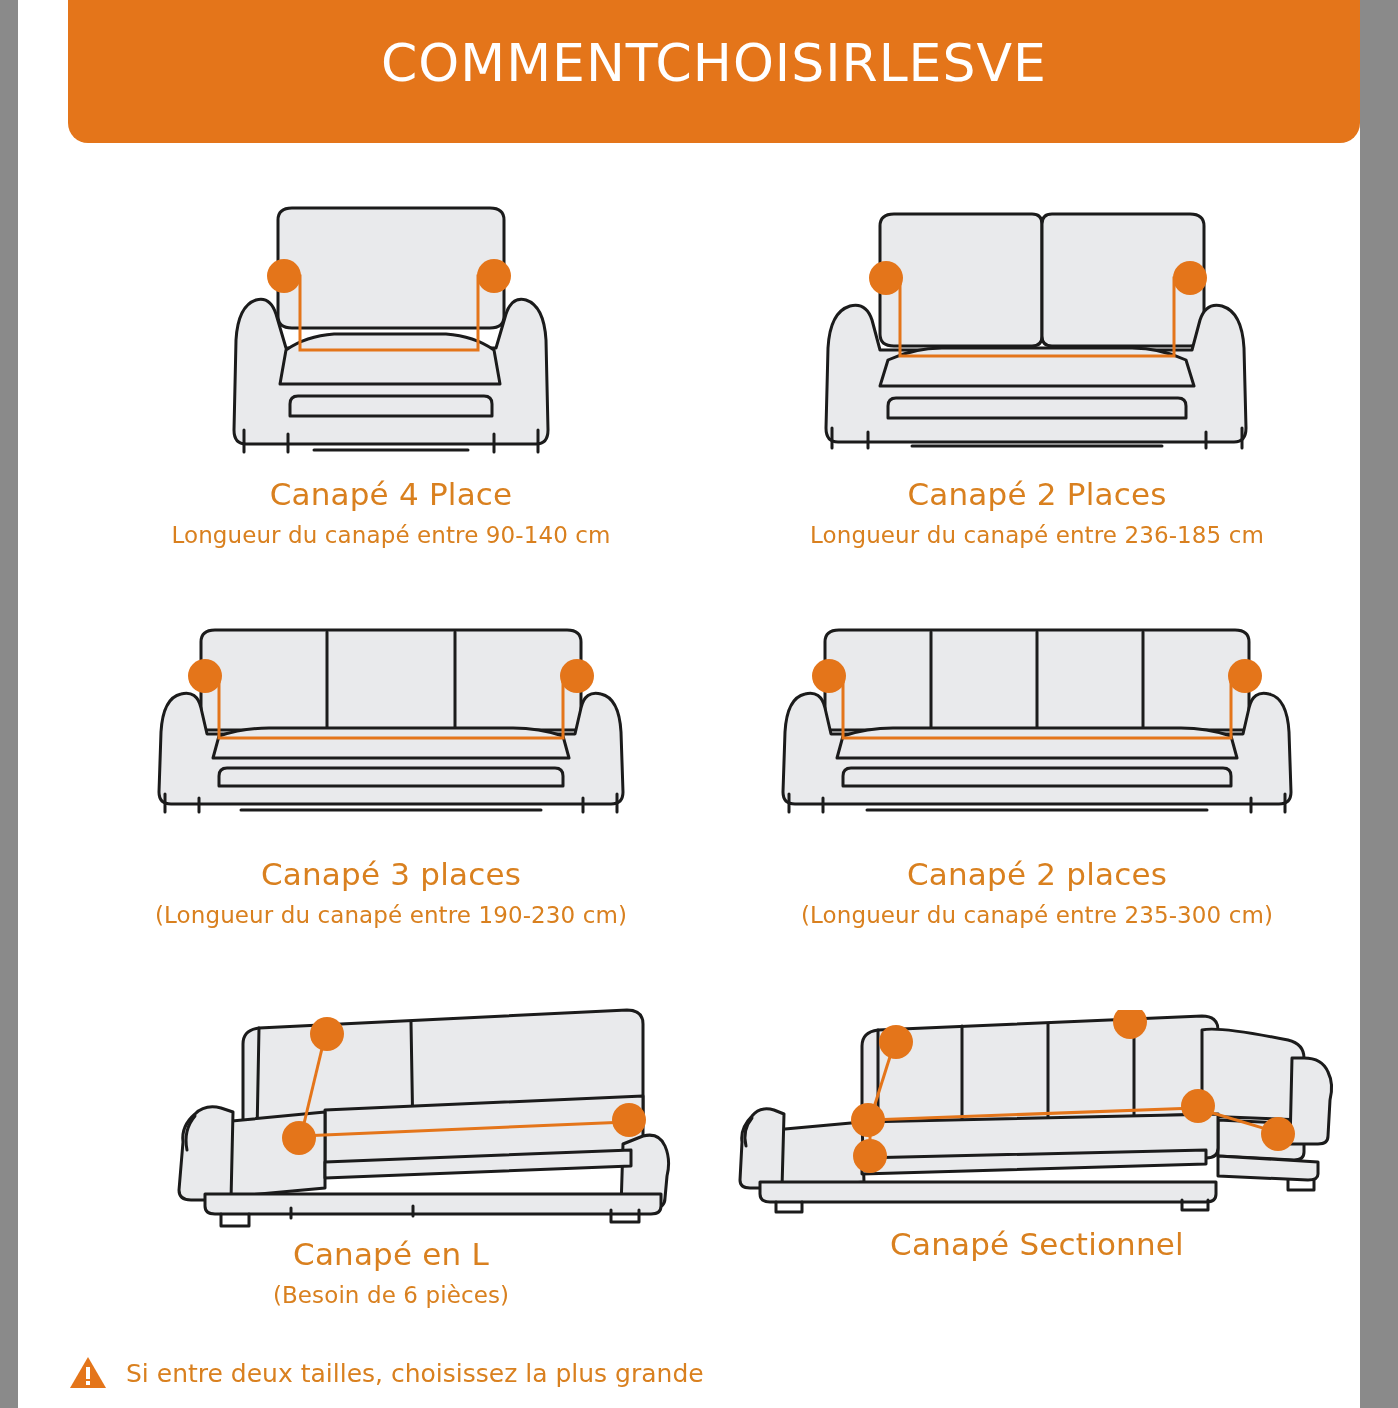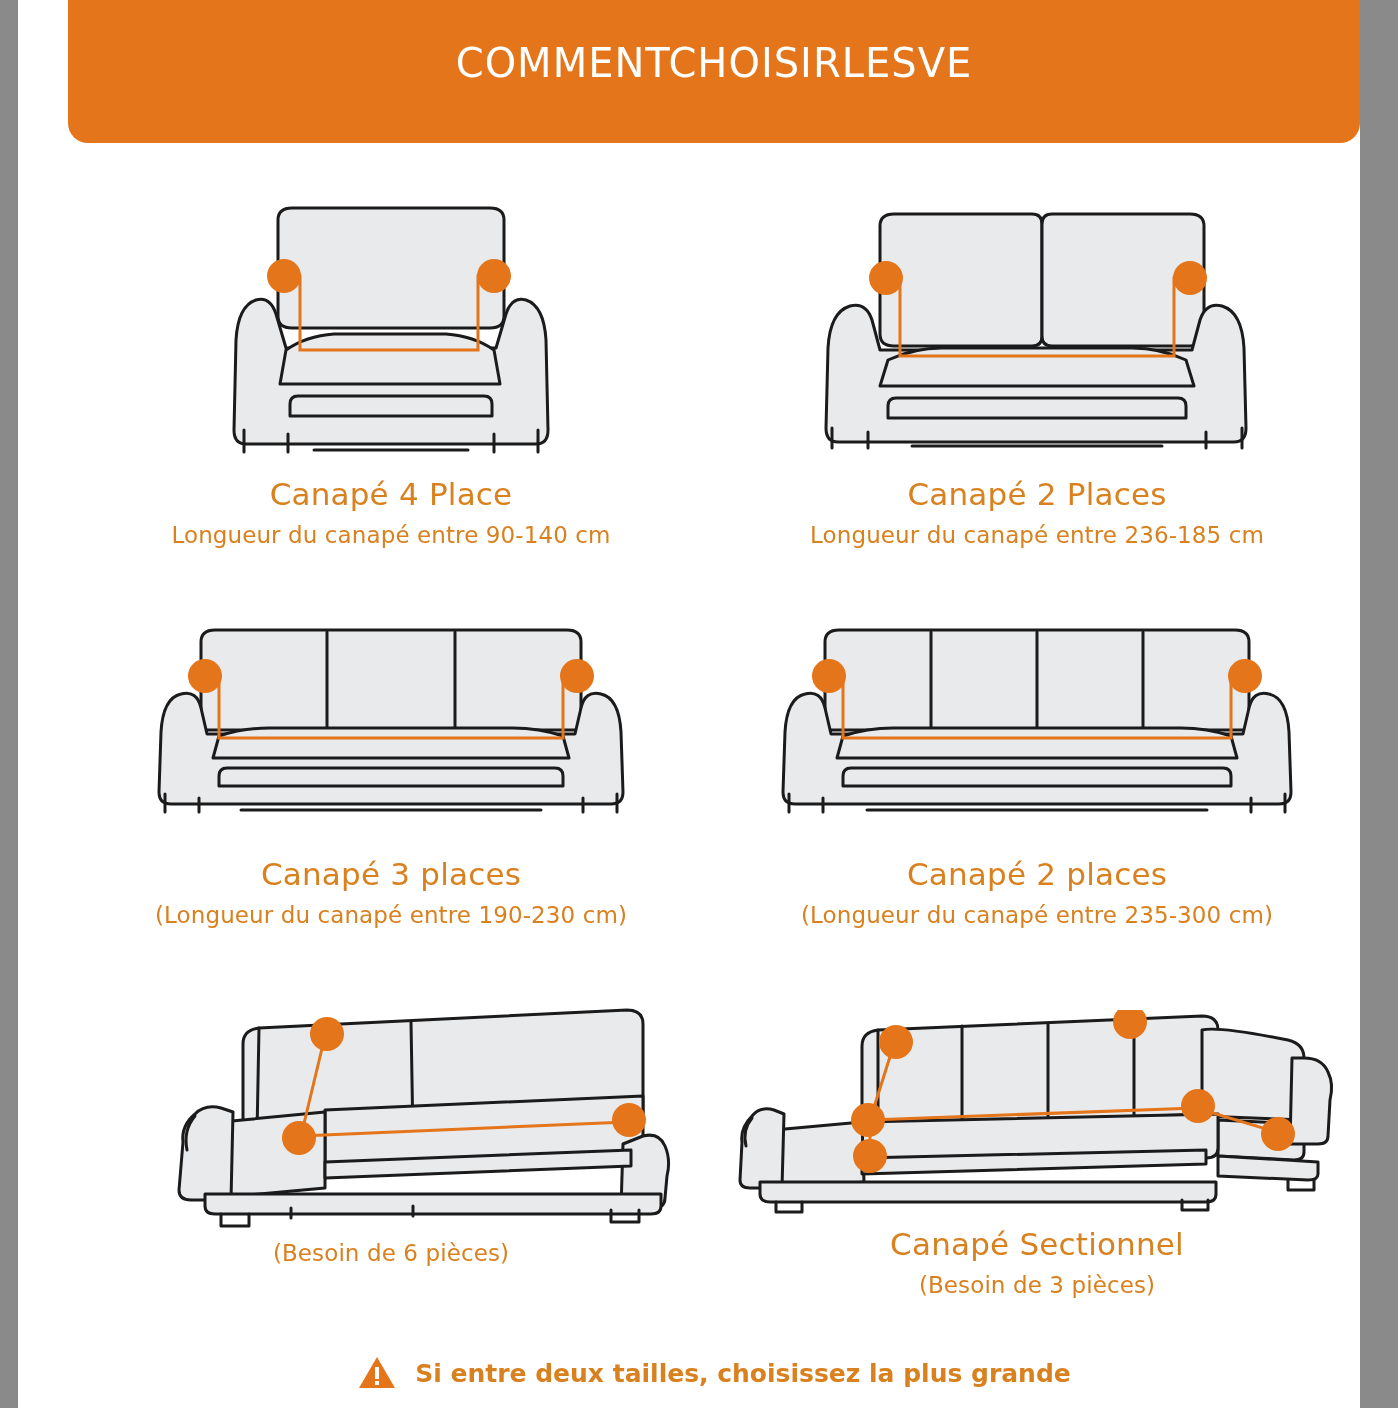--- a/index.html
+++ b/index.html
@@ -43,21 +43,21 @@
     background: #e4751a;
     border-radius: 0 0 20px 20px;
     display: flex;
     align-items: center;
     justify-content: center;
     box-sizing: border-box;
     padding-bottom: 18px;
   }
   .header-title {
     color: #ffffff;
-    font-size: 40px;
+    font-size: 52px;
     letter-spacing: 1px;
     font-family: "DejaVu Sans", sans-serif;
     font-weight: 400;
   }
   .grid {
     position: absolute;
     left: 50px;
     top: 150px;
     width: 1292px;
     height: 1180px;
@@ -90,23 +90,21 @@
     margin-top: 10px;
     letter-spacing: 0.1px;
   }
   .footer {
     position: absolute;
     left: 50px;
     top: 1355px;
     width: 1292px;
     display: flex;
     align-items: center;
-    justify-content: center;
     gap: 18px;
-    font-weight: bold;
   }
   .warn-icon {
     width: 40px;
     height: 36px;
     position: relative;
     flex: none;
   }
   .footer-text {
     color: #d9801f;
     font-size: 25px;
@@ -245,20 +243,21 @@
           <g fill="none" stroke="#e4751a" stroke-width="3">
             <path d="M214 36 l-24 100"></path>
             <path d="M190 136 l326 -14"></path>
           </g>
           <circle cx="216" cy="34" r="17" fill="#e4751a"></circle>
           <circle cx="188" cy="138" r="17" fill="#e4751a"></circle>
           <circle cx="518" cy="120" r="17" fill="#e4751a"></circle>
         </svg>
       </div>
       <div class="caption">
+        <div class="cap-title">Canapé en L</div>
         <div class="cap-sub">(Besoin de 6 pièces)</div>
       </div>
     </div>
 
     <div class="cell" style="left:646px; top:840px; width:646px; height:340px;">
       <div class="art" style="height:230px;">
         <svg width="610" height="210" viewBox="0 0 610 210">
           <g fill="#e9eaec" stroke="#1b1b1b" stroke-width="3" stroke-linejoin="round" stroke-linecap="round">
             <path d="M130 36 q0 -14 16 -16 l324 -14 q16 0 16 14 v84 l-356 10 z"></path>
             <path d="M146 20 v98 M230 16 v100 M316 14 v100 M402 12 v98" fill="none"></path>
@@ -283,21 +282,20 @@
           <circle cx="164" cy="32" r="17" fill="#e4751a"></circle>
           <circle cx="136" cy="110" r="17" fill="#e4751a"></circle>
           <circle cx="138" cy="146" r="17" fill="#e4751a"></circle>
           <circle cx="466" cy="96" r="17" fill="#e4751a"></circle>
           <circle cx="398" cy="12" r="17" fill="#e4751a"></circle>
           <circle cx="546" cy="124" r="17" fill="#e4751a"></circle>
         </svg>
       </div>
       <div class="caption">
         <div class="cap-title">Canapé Sectionnel</div>
-        <div class="cap-sub">(Besoin de 3 pièces)</div>
       </div>
     </div>
 
   </div>
 
   <div class="footer">
     <div class="warn-icon">
       <svg width="40" height="36" viewBox="0 0 40 36">
         <path d="M20 2 L38 33 H2 Z" fill="#e4751a"></path>
         <rect x="18" y="12" width="4" height="12" fill="#ffffff"></rect>

